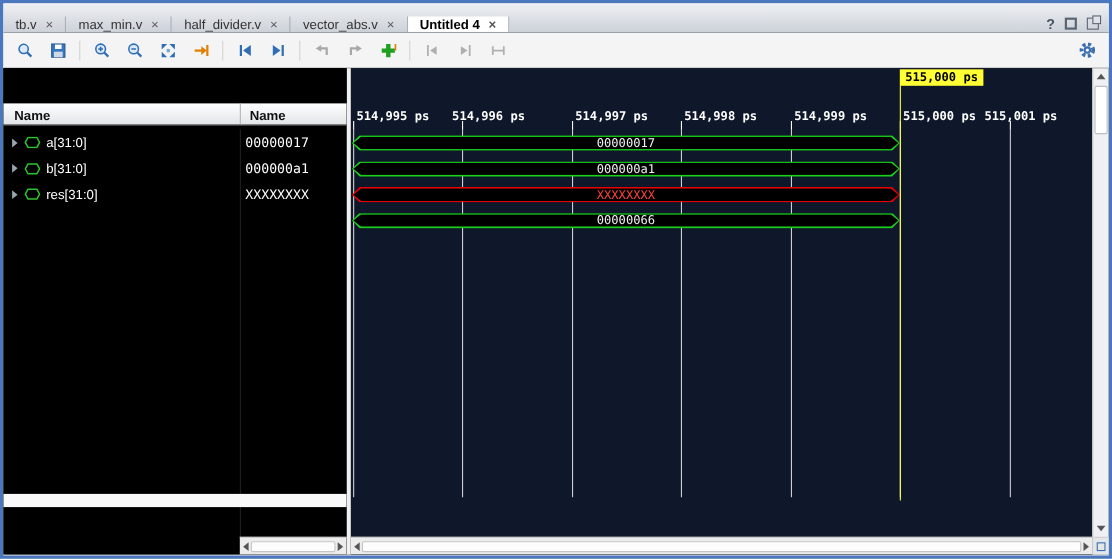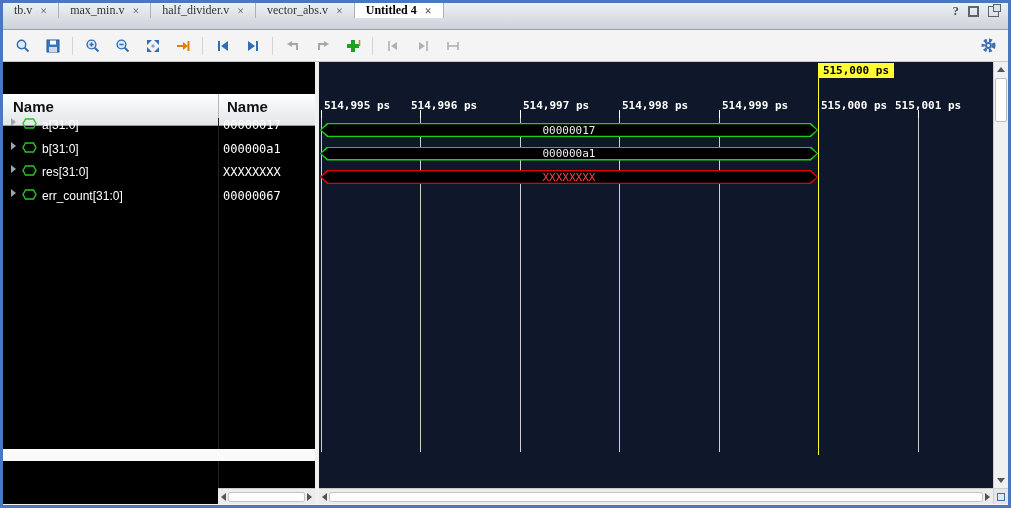--- a/index.html
+++ b/index.html
@@ -1,20 +1,20 @@
 <!DOCTYPE html>
 <html><head>
 <meta charset="utf-8">
 <style>
   * { box-sizing: border-box; }
   body { margin:0; background:#888; font-family:"Liberation Sans",sans-serif; }
   .window { width:1011px; height:508px; border:3px solid #4a77bd; background:#f3f3f3; position:relative; overflow:hidden; }
 
   
-  .tabbar { height:27px; background:linear-gradient(#eef0f3,#cdd2d9); display:flex; align-items:flex-start; border-bottom:1px solid #9aa2ac;font-family:Liberation Serif, serif; }
+  .tabbar { height:27px; background:linear-gradient(#eef0f3,#cdd2d9); display:flex; align-items:flex-end; border-bottom:1px solid #9aa2ac; }
   .tab { display:flex; align-items:center; gap:8px; padding:0 11px; font-size:12px; color:#333; border-right:1px solid #aab0b8; white-space:nowrap; }
   .tab.active { background:#ffffff; font-weight:bold; color:#000; }
   .tab .x { color:#555; font-size:12px; line-height:1; }
   .tabbar-right { margin-left:auto; display:flex; align-items:center; gap:9px; padding-right:9px; }
   .helpq { color:#4a5562; font-weight:bold; font-size:13px; }
   .winbtn { width:11px; height:11px; border:2px solid #5a6573; }
   .winbtn.restore { position:relative; border-width:1.5px; }
   .winbtn.restore::after { content:""; position:absolute; right:-3px; top:-3px; width:6px; height:6px; border:1.5px solid #5a6573; background:#dfe3e8; }
 
   
@@ -22,26 +22,26 @@
   .tbtn { width:27px; height:24px; display:flex; align-items:center; justify-content:center; border-radius:2px; }
   .sep { width:1px; height:18px; background:#d4d4d4; margin:0 3px; }
   .gearwrap { margin-left:auto; }
 
   
   .main { display:flex; height:442px; background:#000; }
 
   
   .panel { width:312px; position:relative; background:#000; flex:0 0 312px; }
   .panel-top { height:32px; background:#000; }
-  .panel-header { height:32px; background:linear-gradient(#ffffff,#e2e5e9); border-bottom:1px solid #9a9a9a; position:relative; font-size:15px; font-weight:bold; color:#111; }
+  .panel-header { height:20px; background:linear-gradient(#ffffff,#e2e5e9); border-bottom:1px solid #9a9a9a; position:relative; font-size:12px; font-weight:bold; color:#111; }
   .panel-header::after { content:""; position:absolute; left:215px; top:0; bottom:0; width:1px; background:#b6b6b6; }
   .ph-name { position:absolute; left:10px; top:4px; }
   .ph-value { position:absolute; left:224px; top:4px; }
   .rows { position:absolute; top:56px; left:0; right:0; }
-  .srow { height:23.5px; display:flex; align-items:flex-start; color:#fff; font-size:12px; position:relative; }
+  .srow { height:23.5px; display:flex; align-items:center; color:#fff; font-size:12px; position:relative; }
   .chev { width:0; height:0; border-top:4px solid transparent; border-bottom:4px solid transparent; border-left:5px solid #9aa7b0; margin-left:8px; }
   .sicon { margin:0 5px 0 6px; display:flex; }
   .sval { position:absolute; left:220px; font-family:"DejaVu Sans Mono",monospace; font-size:12px; }
   .col-div { position:absolute; top:56px; bottom:16px; left:215px; width:1px; background:#222; }
   .panel-strip { position:absolute; top:387px; height:12px; left:0; right:0; background:#fafafa; }
   .panel-hscroll { position:absolute; bottom:0; left:215px; right:0; height:16px; background:#ececec; border-top:1px solid #c9c9c9; display:flex; align-items:center; justify-content:space-between; padding:0 3px; }
   .hthumb { flex:1; height:10px; margin:0 2px; background:#fdfdfd; border:1px solid #c5c5c5; border-radius:2px; }
 
   .splitter { width:4px; background:#f0f0f0; flex:0 0 4px; }
 
@@ -250,30 +250,20 @@
         <div class="srow">
           <span class="chev"></span>
           <span class="sicon">
               <svg width="15" height="11">
                 <polygon points="1,5.5 3.5,1 11.5,1 14,5.5 11.5,10 3.5,10" fill="none" stroke="#2bc42b" stroke-width="1.4"></polygon>
               </svg>
             </span>
           <span>res[31:0]</span>
           <span class="sval">XXXXXXXX</span>
         </div>
-        <div class="srow">
-          <span class="chev"></span>
-          <span class="sicon">
-              <svg width="15" height="11">
-                <polygon points="1,5.5 3.5,1 11.5,1 14,5.5 11.5,10 3.5,10" fill="none" stroke="#2bc42b" stroke-width="1.4"></polygon>
-              </svg>
-            </span>
-          <span>err_count[31:0]</span>
-          <span class="sval">00000067</span>
-        </div>
       </div>
       <div class="col-div"></div>
       <div class="panel-strip"></div>
       <div class="panel-hscroll">
         <span class="a-left"></span>
         <span class="hthumb"></span>
         <span class="a-right"></span>
       </div>
     </div>
 
@@ -320,20 +310,27 @@
             <span class="btxt">000000a1</span>
           </div>
         </div>
         <div class="wrow">
           <div class="bus unknown">
             <span class="shape"></span>
             <span class="inner"></span>
             <span class="btxt">XXXXXXXX</span>
           </div>
         </div>
+        <div class="wrow">
+          <div class="bus">
+            <span class="shape"></span>
+            <span class="inner"></span>
+            <span class="btxt">00000066</span>
+          </div>
+        </div>
       </div>
 
       <div class="cursor-line"></div>
 
       <div class="wave-hscroll">
         <span class="a-left"></span>
         <span class="hthumb"></span>
         <span class="a-right"></span>
       </div>
     </div>

